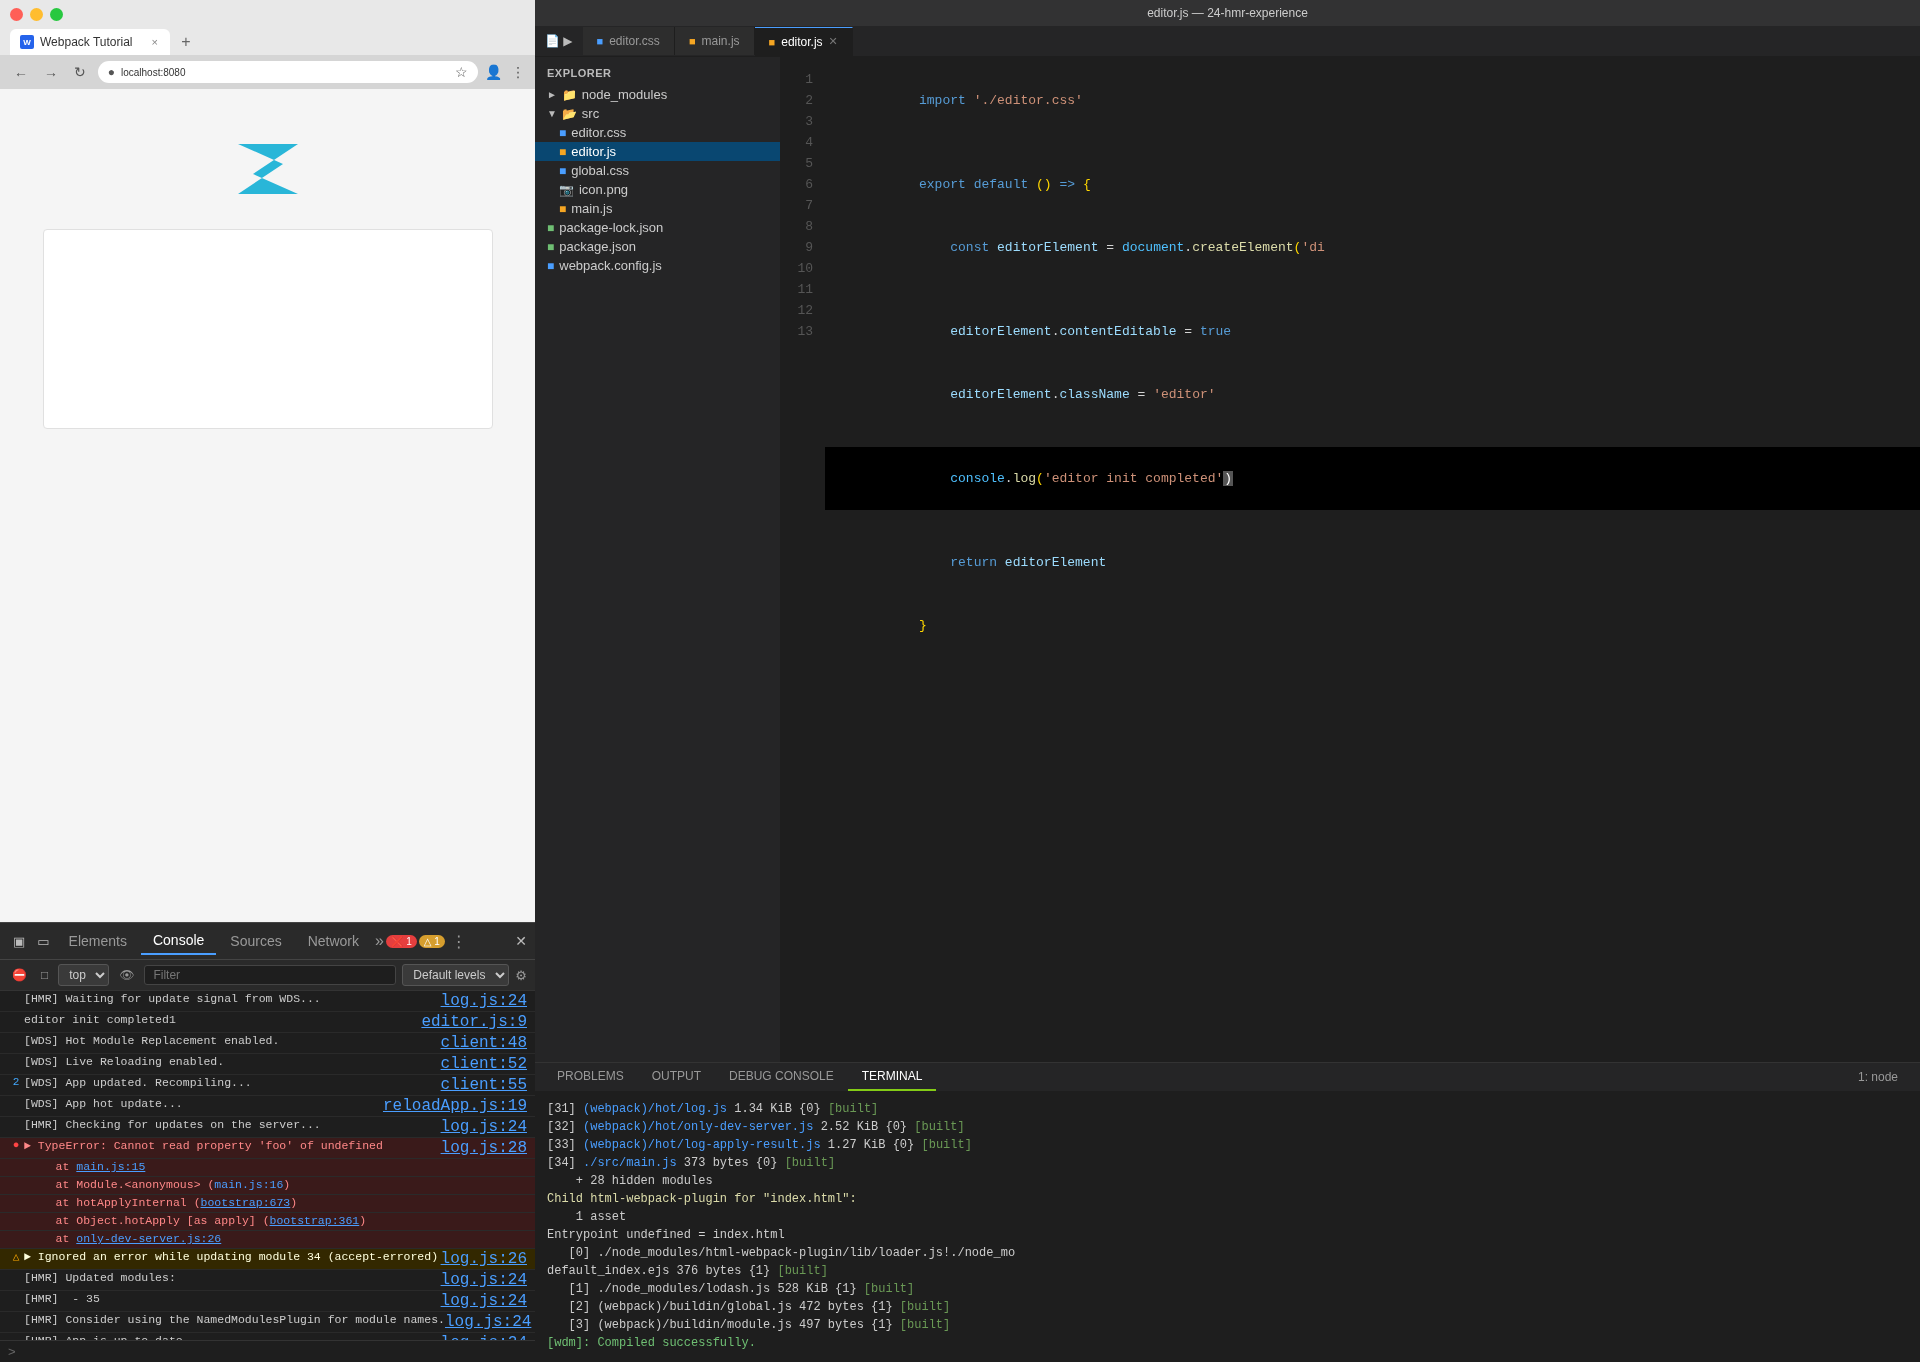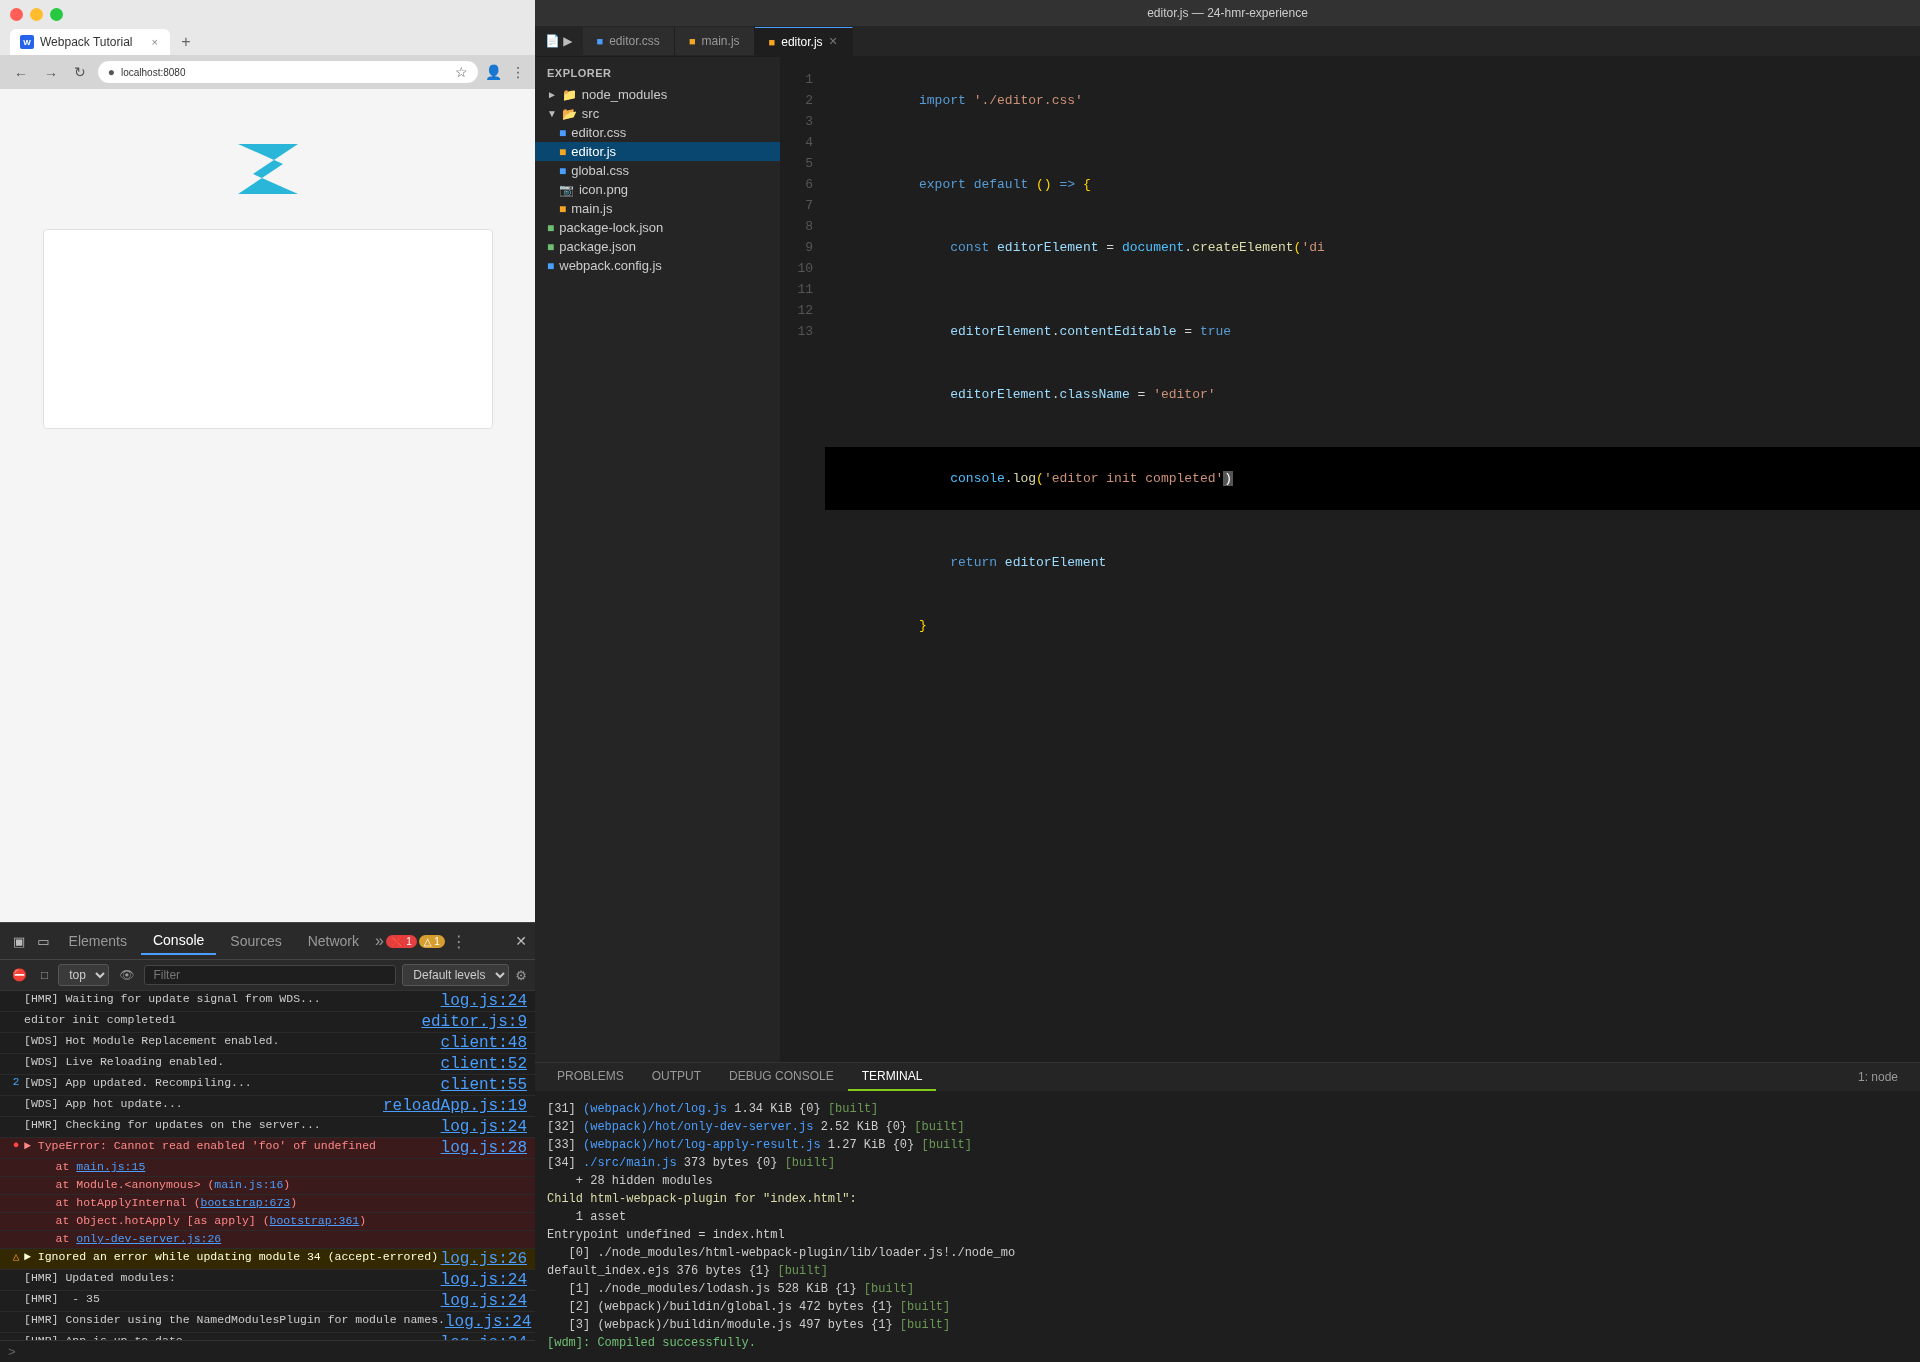--- a/index.html
+++ b/index.html
@@ -483,21 +483,21 @@
         <span class="console-source">reloadApp.js:19</span>
       </div>
       <div class="console-line">
         <span class="line-icon"></span>
         <span class="console-text">[HMR] Checking for updates on the server...</span>
         <span class="console-source">log.js:24</span>
       </div>
 
       <div class="console-line error">
         <span class="line-icon error-icon">●</span>
-        <span class="console-text error-text">► TypeError: Cannot read enabled 'foo' of undefined</span>
+        <span class="console-text error-text">► TypeError: Cannot read property 'foo' of undefined</span>
         <span class="console-source">log.js:28</span>
       </div>
       <div class="console-line error-detail">
         <span class="console-text error-text">    at <span style="color:#4a9eff; text-decoration:underline; cursor:pointer;">main.js:15</span></span>
       </div>
       <div class="console-line error-detail">
         <span class="console-text error-text">    at Module.&lt;anonymous&gt; (<span style="color:#4a9eff; cursor:pointer;">main.js:16</span>)</span>
       </div>
       <div class="console-line error-detail">
         <span class="console-text error-text">    at hotApplyInternal (<span style="color:#4a9eff; text-decoration:underline; cursor:pointer;">bootstrap:673</span>)</span>

